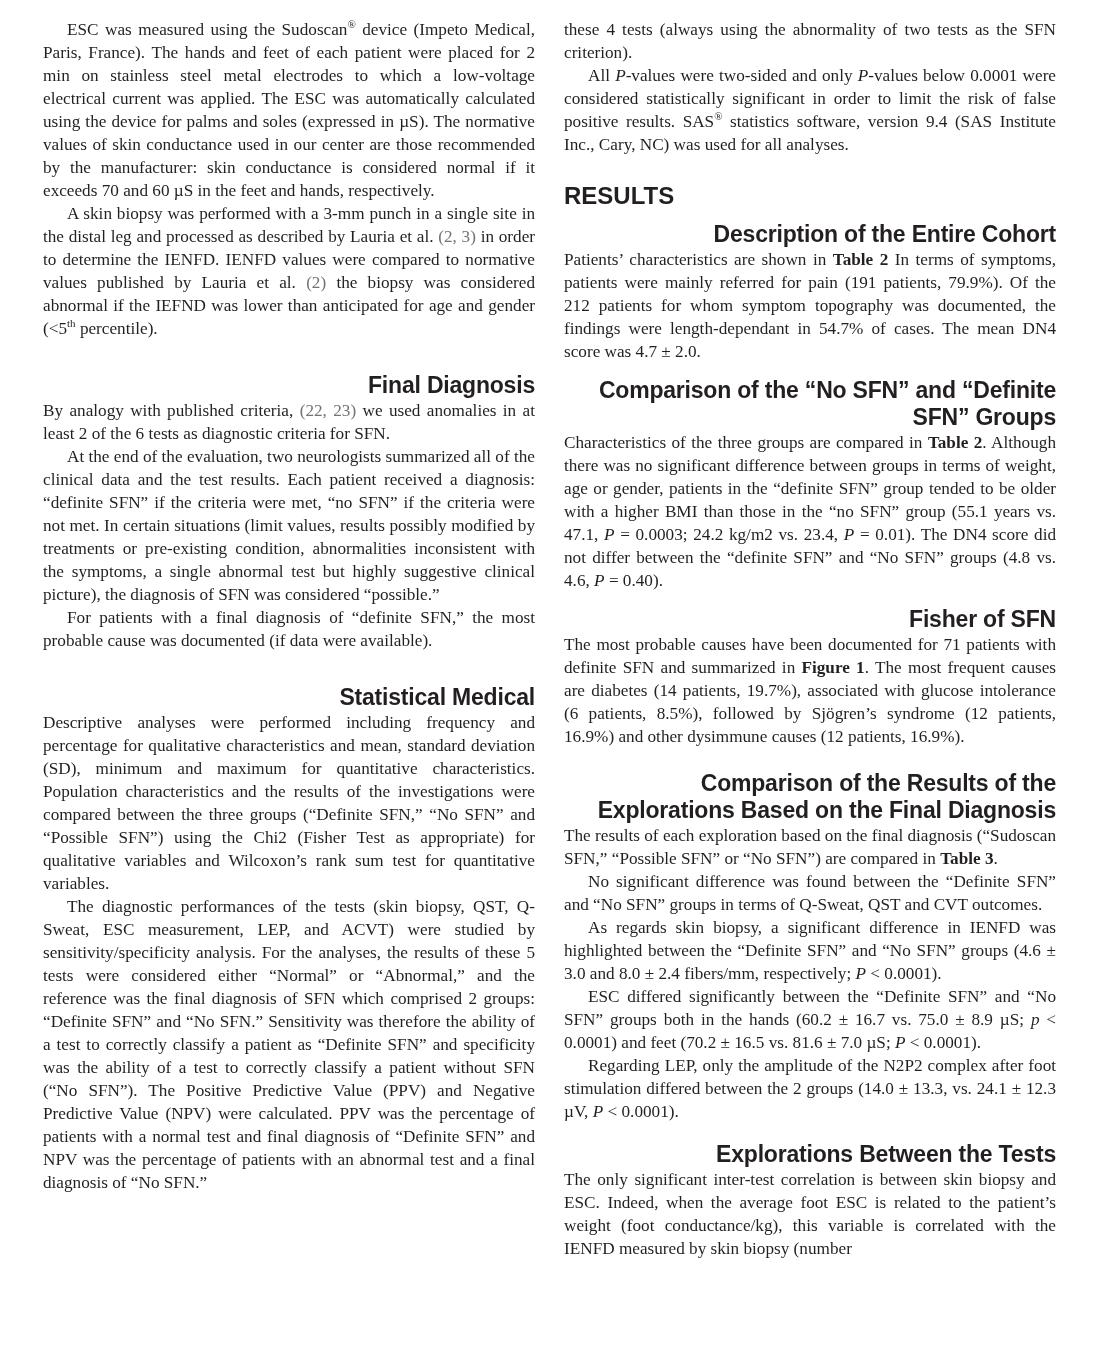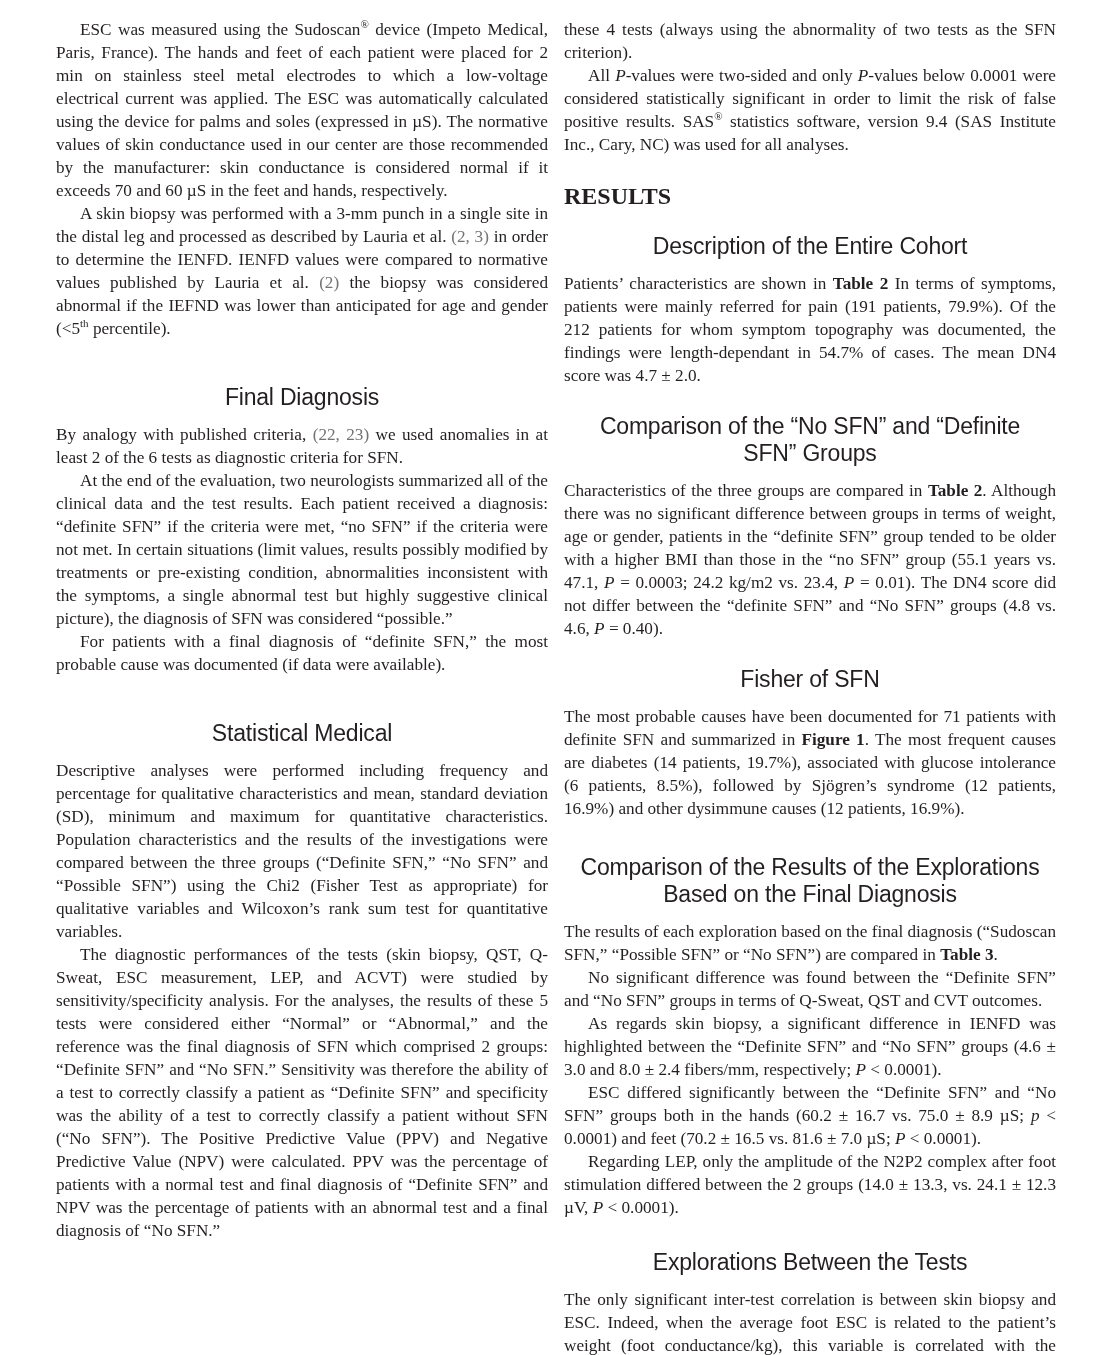--- a/index.html
+++ b/index.html
@@ -5,31 +5,31 @@
     html, body { margin: 0; padding: 0; background: #ffffff; }
     body {
       width: 1100px; height: 1355px; overflow: hidden; position: relative;
       font-family: "Liberation Serif", "DejaVu Serif", serif;
       color: #231f20;
     }
     .col {
       position: absolute; top: 18px; width: 492px;
       font-size: 17.2px; line-height: 23px; text-align: justify;
     }
-    .col-left { left: 56px; }
+    .col-left { left: 43px; }
     .col-right { left: 564px; }
     p { margin: 0; }
     p.indent { text-indent: 24px; }
     h2 {
       font-family: "Liberation Sans", "DejaVu Sans", sans-serif;
-      font-weight: normal; font-size: 23px; line-height: 27px;
-      margin: 12px; color: #231f20; letter-spacing: -0.2px; text-align: center;
+      font-weight: bold; font-size: 23px; line-height: 27px;
+      margin: 0; color: #231f20; letter-spacing: -0.2px; text-align: right;
     }
     h1.sec {
-      font-family: Liberation Serif, serif;
+      font-family: Liberation Sans, sans-serif;
       font-weight: bold; font-size: 24px; line-height: 28px;
       margin: 0; color: #231f20; text-align: left;
     }
     .ref { color: #737373; }
     .b { font-weight: bold; }
     .i { font-style: italic; }
     sup { font-size: 11px; line-height: 0; vertical-align: super; }
     .gap-l { height: 32px; }
     .gap-m { height: 14px; }
     .gap-s { height: 11px; }

